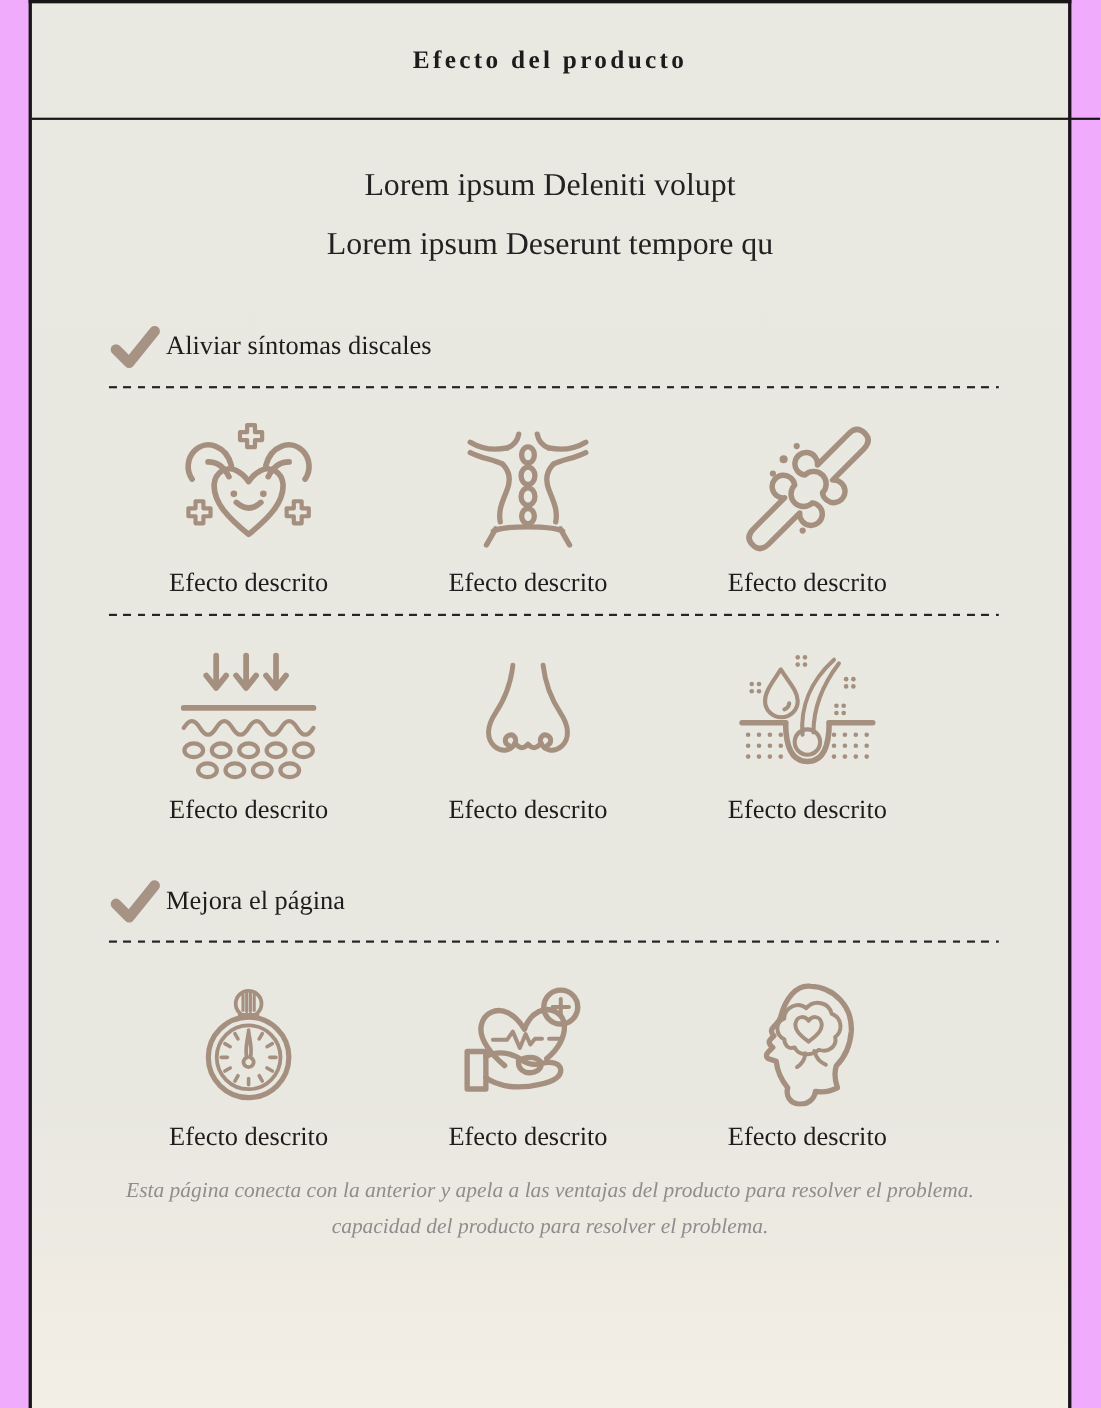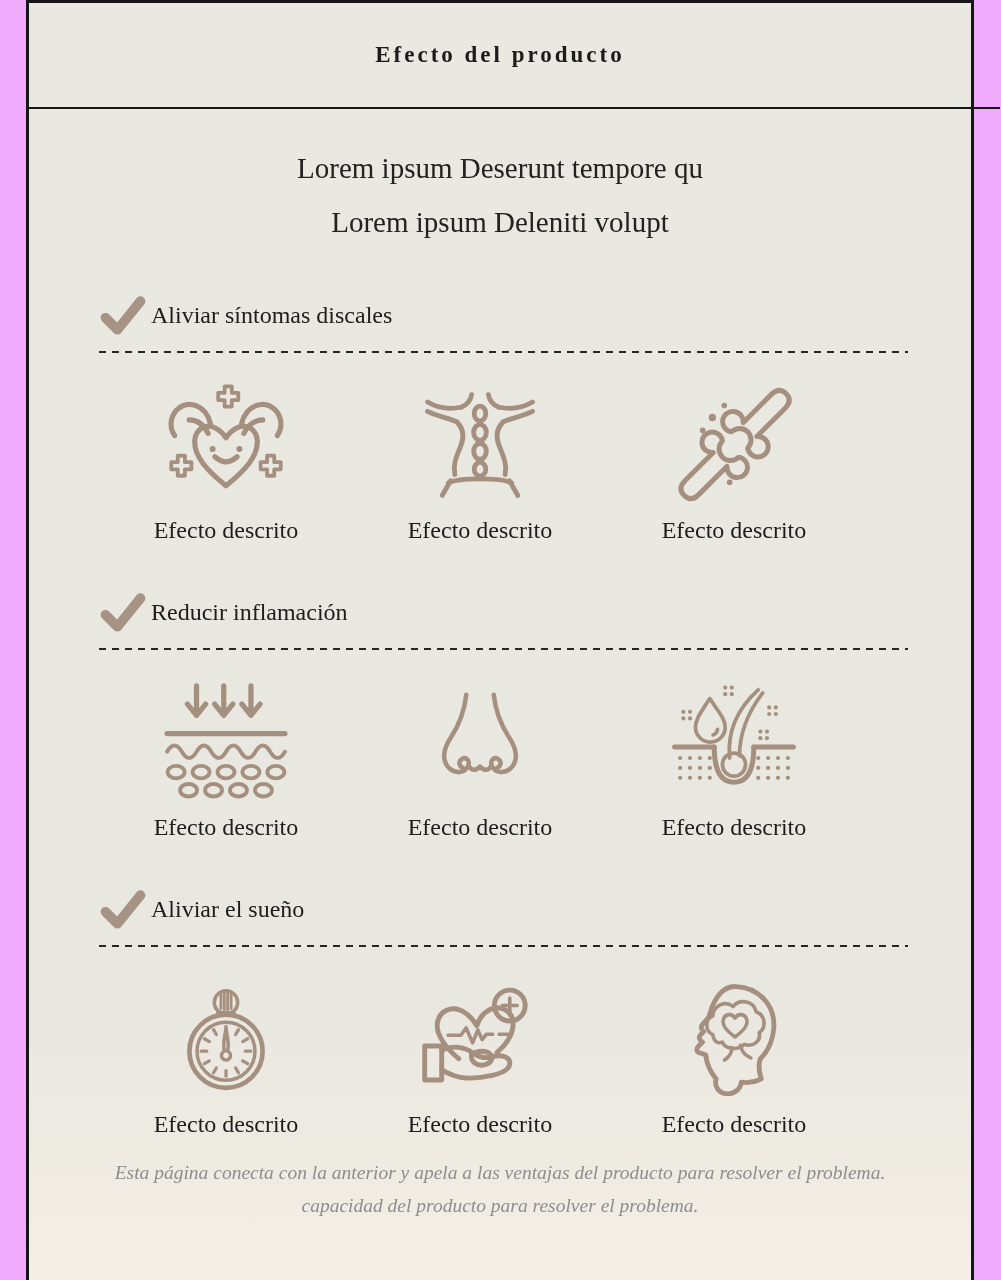--- a/index.html
+++ b/index.html
@@ -33,22 +33,22 @@
 <body>
 
 <div class="page">
   <div class="board">
 
     <div class="header">
       <div class="header-title">Efecto del producto</div>
     </div>
 
     <div class="title-block">
+      <div>Lorem ipsum Deleniti volupt</div>
       <div>Lorem ipsum Deserunt tempore qu</div>
-      <div>Lorem ipsum Deleniti volupt</div>
     </div>
 
     <div class="section-head first">
       <span class="check">
         <svg width="48" height="42" viewBox="0 0 52 44">
             <path d="M7 25 L20 38 L45 7" fill="none" stroke="#a79384" stroke-width="10.5" stroke-linecap="round" stroke-linejoin="round"></path>
           </svg>
       </span>
       <span class="section-title">Aliviar síntomas discales</span>
     </div>
@@ -107,28 +107,20 @@
             <circle class="dot" cx="40" cy="30" r="3.4"></circle>
             <circle class="dot" cx="51" cy="19" r="2.6"></circle>
             <circle class="dot" cx="31" cy="42" r="2.6"></circle>
             <circle class="dot" cx="56" cy="90" r="2.6"></circle>
           </svg>
         </div>
         <div class="cell-label">Efecto descrito</div>
       </div>
     </div>
 
-    <div class="section-head">
-      <span class="check">
-        <svg width="48" height="42" viewBox="0 0 52 44">
-            <path d="M7 25 L20 38 L45 7" fill="none" stroke="#a79384" stroke-width="10.5" stroke-linecap="round" stroke-linejoin="round"></path>
-          </svg>
-      </span>
-      <span class="section-title">Reducir inflamación</span>
-    </div>
     <div class="dashes"></div>
 
     <div class="grid">
       <div class="cell">
         <div class="icon-box">
           <svg class="ic" width="136" height="125" viewBox="0 0 120 110">
             <path d="M34 6 V30 M26 22 L34 32 L42 22"></path>
             <path d="M58 6 V30 M50 22 L58 32 L66 22"></path>
             <path d="M82 6 V30 M74 22 L82 32 L90 22"></path>
             <path d="M8 48 H112"></path>
@@ -216,21 +208,21 @@
         <div class="cell-label">Efecto descrito</div>
       </div>
     </div>
 
     <div class="section-head">
       <span class="check">
         <svg width="48" height="42" viewBox="0 0 52 44">
             <path d="M7 25 L20 38 L45 7" fill="none" stroke="#a79384" stroke-width="10.5" stroke-linecap="round" stroke-linejoin="round"></path>
           </svg>
       </span>
-      <span class="section-title">Aliviar el sueño</span>
+      <span class="section-title">Mejora el página</span>
     </div>
     <div class="dashes"></div>
 
     <div class="grid">
       <div class="cell">
         <div class="icon-box">
           <svg class="ic" width="122" height="112" viewBox="0 0 120 110">
             <circle cx="60" cy="20" r="11.5" class="thin"></circle>
             <g stroke-width="2.8">
                 <path d="M55 12 V26"></path>

